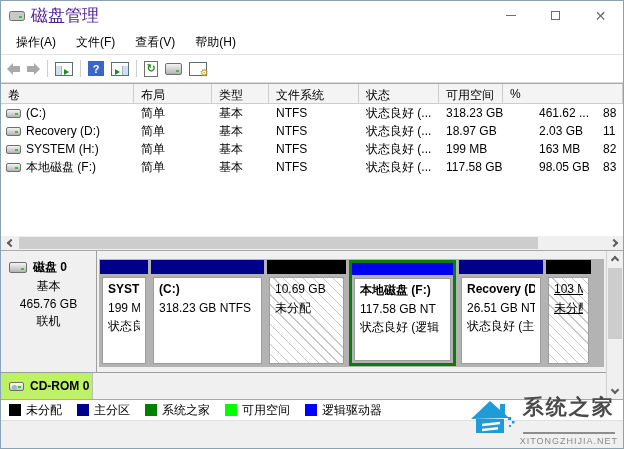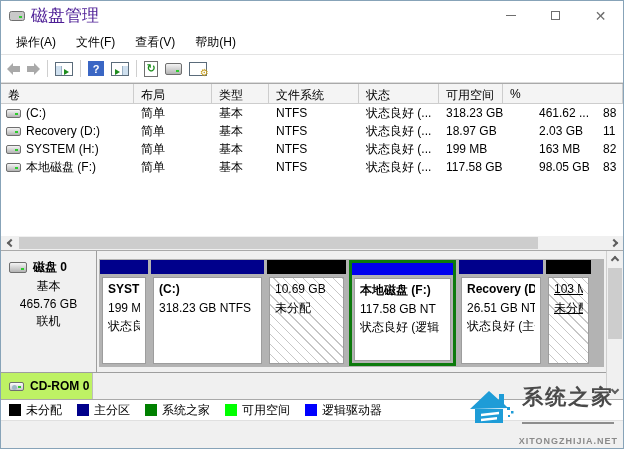--- a/index.html
+++ b/index.html
@@ -99,21 +99,21 @@
   
   .legend { height: 21px; background: #fff; display: flex; align-items: center; gap: 15px; padding-left: 8px; border-bottom: 1px solid #e0e0e0; }
   .legend-item { display: flex; align-items: center; gap: 5px; }
   .legend-sq { width: 12px; height: 12px; flex: none; }
   
   .bottom-strip { height: 27px; background: #f0f0f0; }
   .watermark { position: absolute; right: 5px; bottom: 2px; display: flex; align-items: flex-start; gap: 4px; }
   .wm-text { display: flex; flex-direction: column; align-items: center; }
   .wm-title { font-size: 21px; font-weight: bold; color: #4a4a4a; letter-spacing: 2px; line-height: 1.1;
               border-bottom: 2px solid #8d8d8d; padding-bottom: 14px; }
-  .wm-domain { font-size: 9px; font-weight: bold; color: #8a8a8a; letter-spacing: 1px; margin-top: 12px; }
+  .wm-domain { font-size: 9px; font-weight: normal; color: #8a8a8a; letter-spacing: 1px; margin-top: 2px; }
 </style>
 </head>
 <body>
 
 <div class="window">
 
   <div class="titlebar">
     <svg class="app-icon" viewBox="0 0 16 12">
       <rect x="0.5" y="1.5" width="15" height="9" rx="2" fill="#c9c9c9" stroke="#6f6f6f"></rect>
       <rect x="10" y="6" width="3" height="2" fill="#2ecc2e"></rect>

